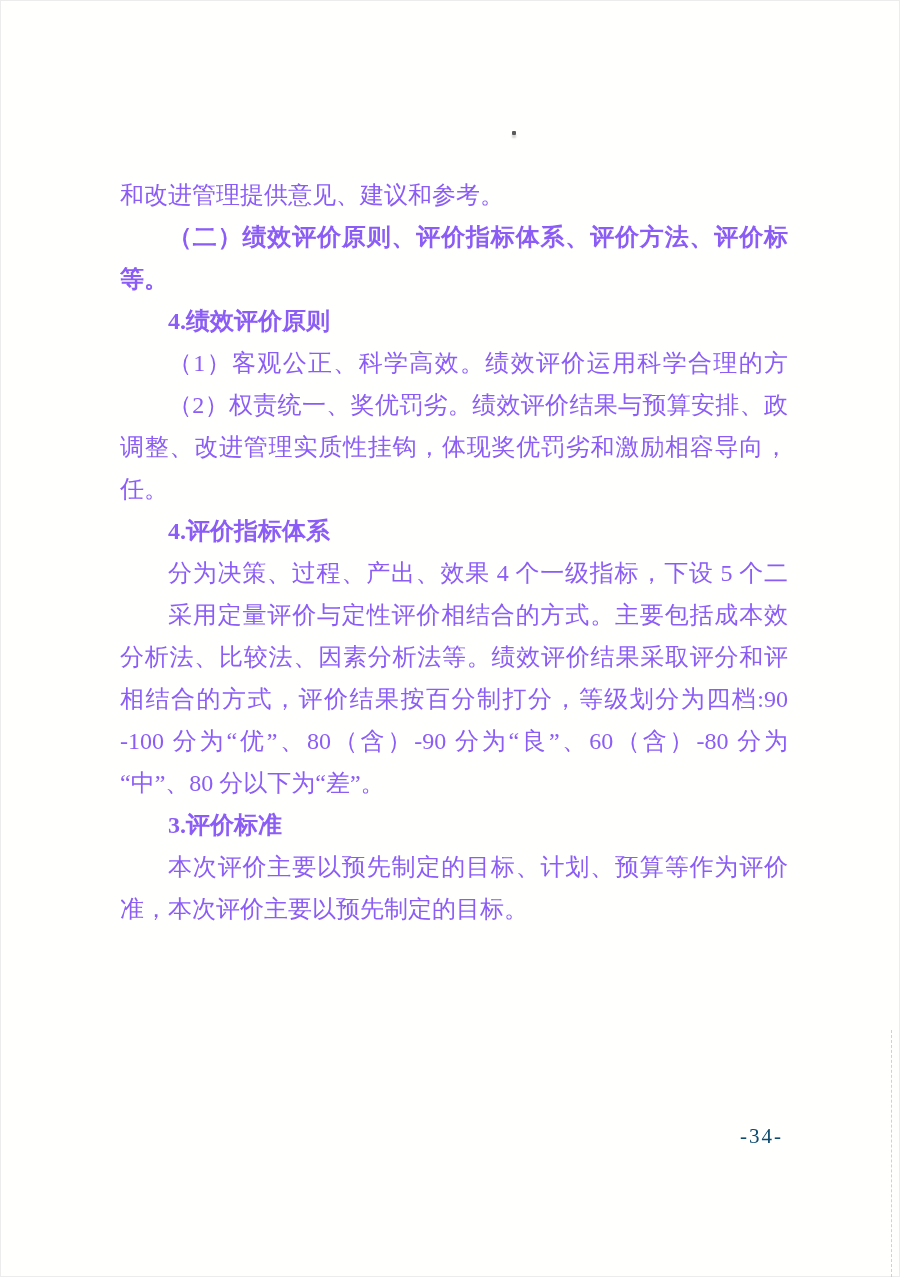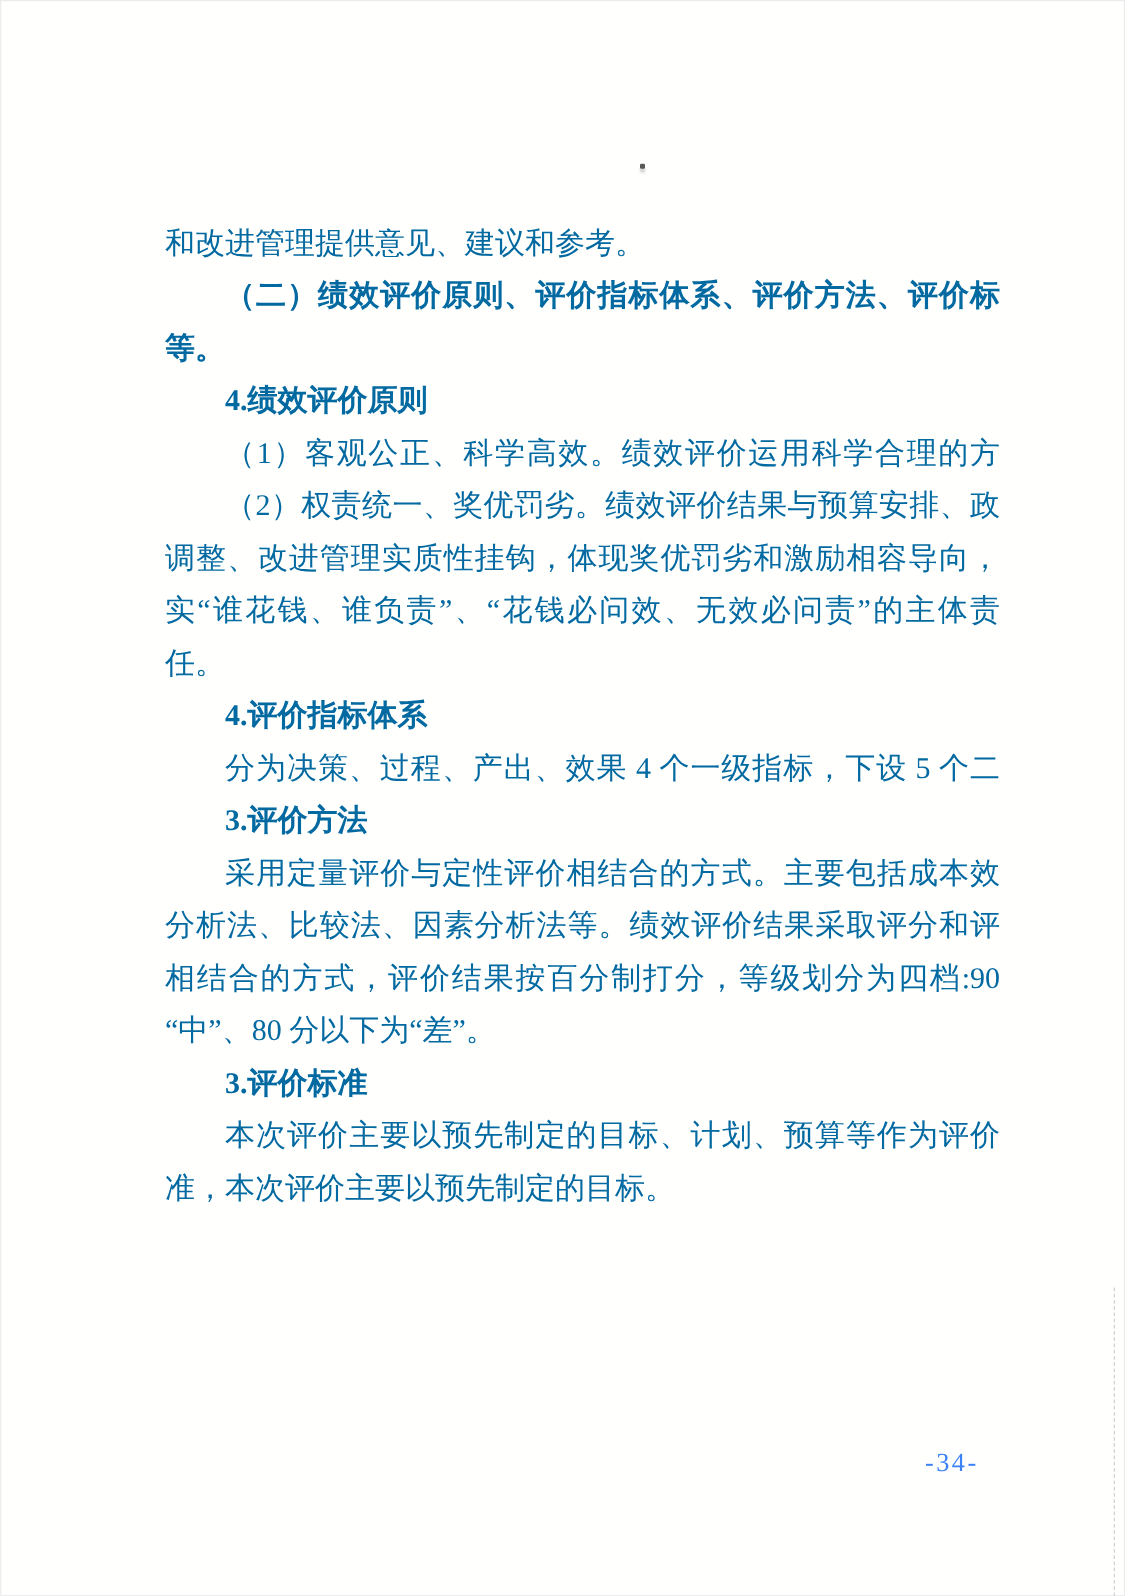--- a/index.html
+++ b/index.html
@@ -14,49 +14,49 @@
     position: absolute;
     left: 0; top: 0;
     width: 900px;
     height: 1277px;
     background: #fffffe;
     box-shadow: inset 0 0 0 1px #ececec;
     overflow: hidden;
   }
   .content {
     position: absolute;
-    left: 132px;
+    left: 120px;
     top: 174px;
     width: 668px;
     font-size: 24px;
     line-height: 42px;
-    color: #0369a1;
+    color: #8b5cf6;
     text-rendering: optimizeLegibility;
   }
   .line {
     height: 42px;
     overflow: hidden;
   }
   .line.bold {
     font-weight: 700;
   }
   .line.indent {
     text-indent: 2em;
   }
   .line.fill {
     text-align: justify;
     text-align-last: justify;
   }
   .page-number {
     position: absolute;
-    top: 1158px;
+    top: 1124px;
     right: 117px;
     font-size: 21px;
     letter-spacing: 2px;
-    color: #3b82f6;
+    color: #0c4a6e;
   }
   .speck {
     position: absolute;
     left: 512px;
     top: 131px;
     width: 4px;
     height: 4px;
     background: #5a5a5a;
     border-radius: 1px;
     box-shadow: 0 3px 2px rgba(150,150,150,0.45);
@@ -78,28 +78,27 @@
   <span class="speck"></span>
   <div class="content">
 
   <div class="line">和改进管理提供意见、建议和参考。</div>
       <div class="line bold indent fill">（二）绩效评价原则、评价指标体系、评价方法、评价标准</div>
       <div class="line bold">等。</div>
       <div class="line bold indent">4.绩效评价原则</div>
       <div class="line indent fill">（1）客观公正、科学高效。绩效评价运用科学合理的方法，</div>
       <div class="line indent fill">（2）权责统一、奖优罚劣。绩效评价结果与预算安排、政策</div>
       <div class="line fill">调整、改进管理实质性挂钩，体现奖优罚劣和激励相容导向，落</div>
-      <div class="line fill">实“谁花钱、谁负责”、“花钱必问效、无效必问责”的主体责</div>
       <div class="line">任。</div>
       <div class="line bold indent">4.评价指标体系</div>
       <div class="line indent fill">分为决策、过程、产出、效果 4 个一级指标，下设 5 个二级</div>
-      <div class="line bold indent">3.评价方法</div>
       <div class="line indent fill">采用定量评价与定性评价相结合的方式。主要包括成本效益</div>
       <div class="line fill">分析法、比较法、因素分析法等。绩效评价结果采取评分和评级</div>
       <div class="line fill">相结合的方式，评价结果按百分制打分，等级划分为四档:90（含）</div>
+      <div class="line fill">-100 分为“优”、80（含）-90 分为“良”、60（含）-80 分为</div>
       <div class="line">“中”、80 分以下为“差”。</div>
       <div class="line bold indent">3.评价标准</div>
       <div class="line indent fill">本次评价主要以预先制定的目标、计划、预算等作为评价标</div>
       <div class="line">准，本次评价主要以预先制定的目标。</div>
     </div>
   <div class="page-number">-34-</div>
   <div class="scan-line"></div>
 </div>
 
 </body></html>

